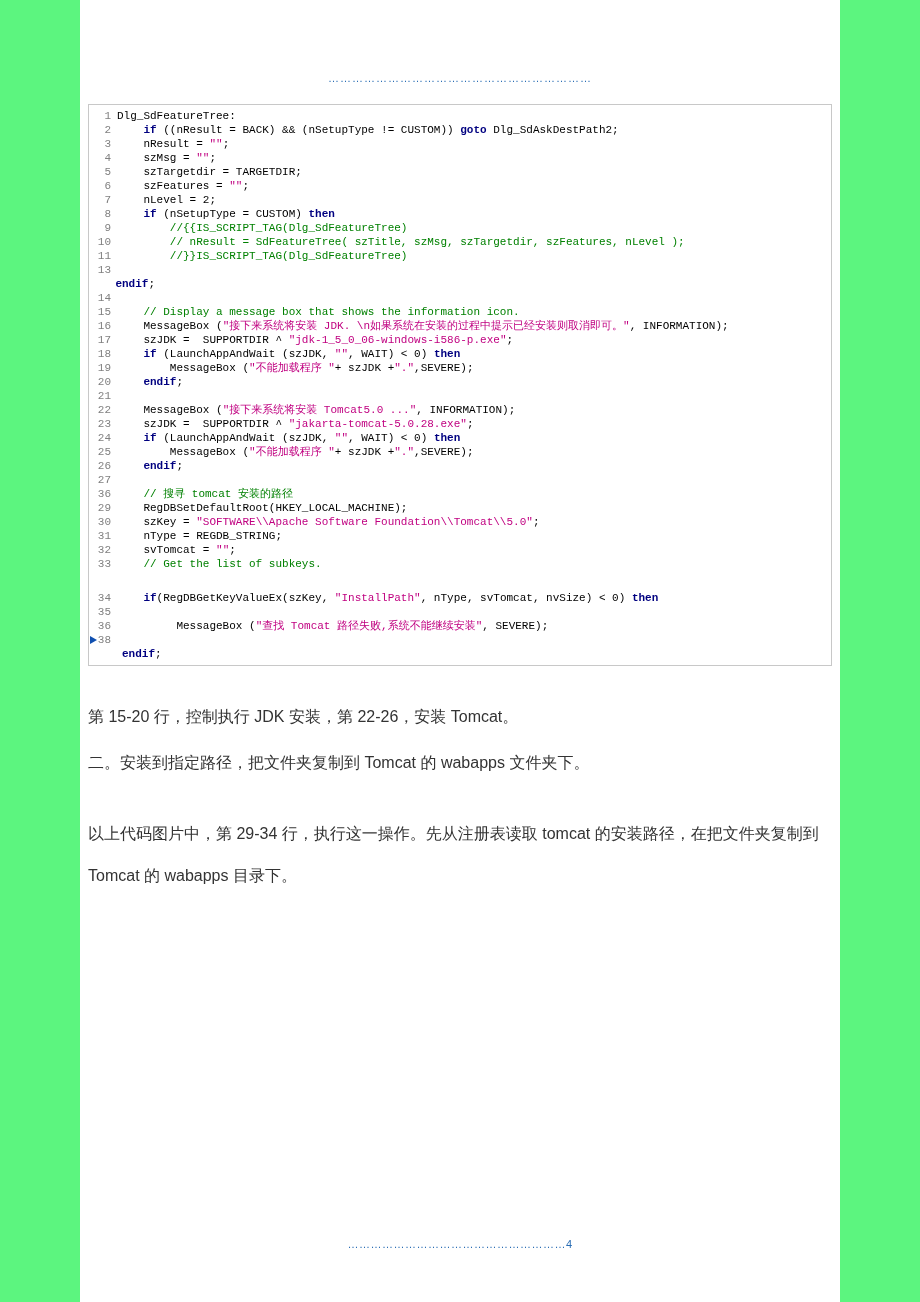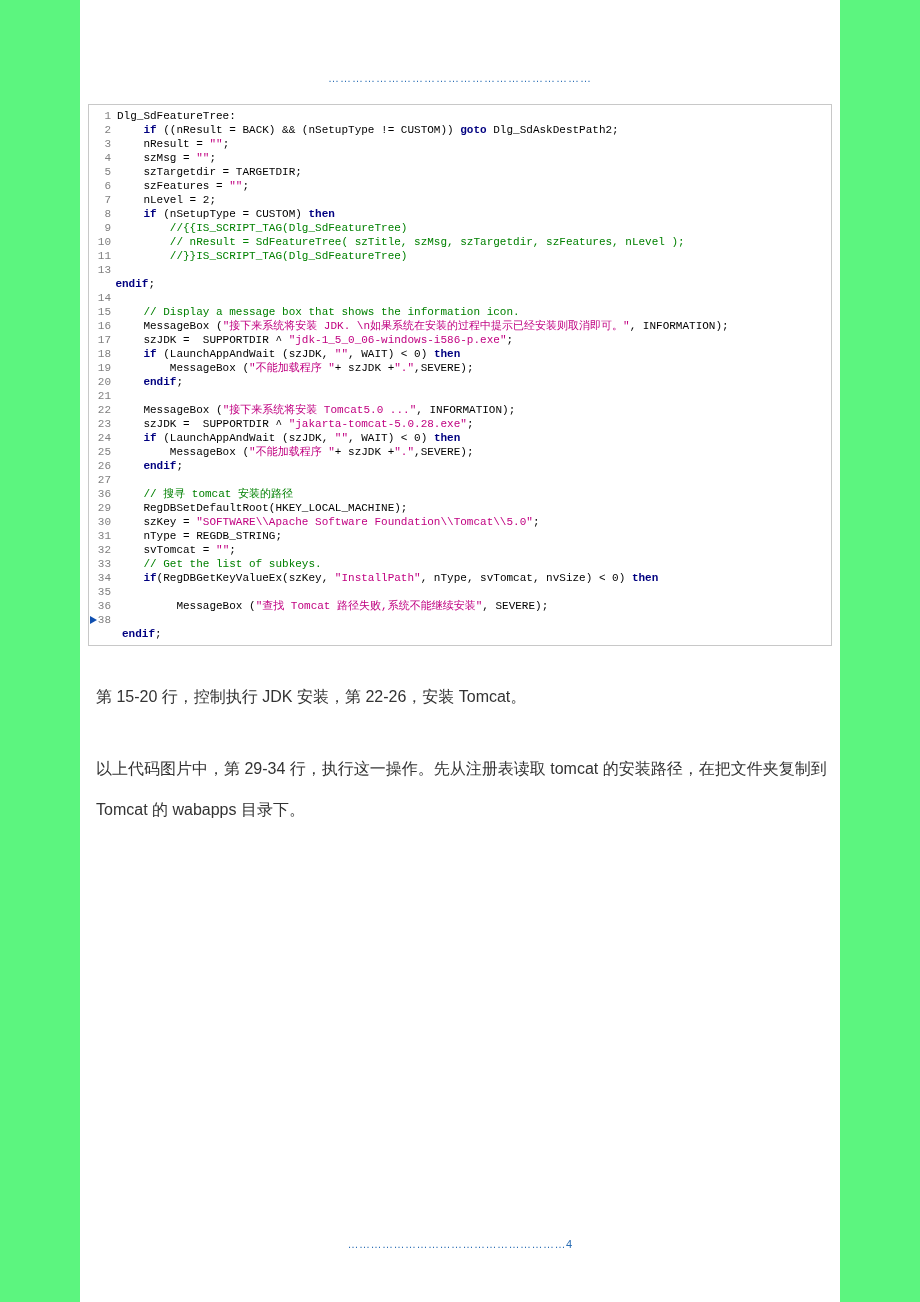--- a/index.html
+++ b/index.html
@@ -47,21 +47,20 @@
   }
   .code { flex: 1; }
   .kw { color: #000080; font-weight: bold; }
   .str { color: #c00080; }
   .cmt { color: #008000; }
   .body-text {
     padding: 0 8px;
     font-size: 16px;
     color: #333;
     line-height: 2.6;
-    margin-left: 8px;
   }
   .body-text p { margin-bottom: 4px; }
   .footer-dots {
     position: absolute;
     bottom: 52px;
     left: 0;
     right: 0;
     text-align: center;
     color: #2a6db4;
     font-size: 11px;
@@ -111,26 +110,27 @@
       <div class="code-line" style="position: relative;"><span class="ln">24</span><span class="code"><span>    </span><span class="kw">if</span><span> (LaunchAppAndWait (szJDK, </span><span class="str">""</span><span>, WAIT) &lt; 0) </span><span class="kw">then</span></span></div>
       <div class="code-line" style="position: relative;"><span class="ln">25</span><span class="code"><span>        MessageBox (</span><span class="str">"不能加载程序 "</span><span>+ szJDK +</span><span class="str">"."</span><span>,SEVERE);</span></span></div>
       <div class="code-line" style="position: relative;"><span class="ln">26</span><span class="code"><span>    </span><span class="kw">endif</span><span>;</span></span></div>
       <div class="code-line" style="position: relative; justify-content: space-between;"><span class="ln">27</span><span class="code"><span></span></span></div>
       <div class="code-line" style="position: relative;"><span class="ln">36</span><span class="code"><span>    </span><span class="cmt">// 搜寻 tomcat 安装的路径</span></span></div>
       <div class="code-line" style="position: relative;"><span class="ln">29</span><span class="code"><span>    RegDBSetDefaultRoot(HKEY_LOCAL_MACHINE);</span></span></div>
       <div class="code-line" style="position: relative;"><span class="ln">30</span><span class="code"><span>    szKey = </span><span class="str">"SOFTWARE\\Apache Software Foundation\\Tomcat\\5.0"</span><span>;</span></span></div>
       <div class="code-line" style="position: relative;"><span class="ln">31</span><span class="code"><span>    nType = REGDB_STRING;</span></span></div>
       <div class="code-line" style="position: relative;"><span class="ln">32</span><span class="code"><span>    svTomcat = </span><span class="str">""</span><span>;</span></span></div>
       <div class="code-line" style="position: relative;"><span class="ln">33</span><span class="code"><span>    </span><span class="cmt">// Get the list of subkeys.</span></span></div>
-      <div class="code-line" style="position: relative;"><span class="ln">34</span><span class="code"><span>    </span><span class="kw">if</span><span>(RegDBGetKeyValueEx(szKey, </span><span class="str">"InstallPath"</span><span>, nType, svTomcat, nvSize) &lt; 0) </span><span class="kw">then</span></span></div>
+      <div class="code-line" style="position: relative; margin-top: 20px;"><span class="ln">34</span><span class="code"><span>    </span><span class="kw">if</span><span>(RegDBGetKeyValueEx(szKey, </span><span class="str">"InstallPath"</span><span>, nType, svTomcat, nvSize) &lt; 0) </span><span class="kw">then</span></span></div>
       <div class="code-line" style="position: relative;"><span class="ln">35</span><span class="code"><span></span></span></div>
       <div class="code-line" style="position: relative;"><span class="ln">36</span><span class="code"><span>         MessageBox (</span><span class="str">"查找 Tomcat 路径失败,系统不能继续安装"</span><span>, SEVERE);</span></span></div>
       <div class="code-line" style="position: relative; flex-direction: column;"><span class="arrow"></span><span class="ln">38</span><span class="code"><span>     </span><span class="kw">endif</span><span>;</span></span></div>
     </div>
 
   <div class="body-text">
     <p>第 15-20 行，控制执行 JDK 安装，第 22-26，安装 Tomcat。</p>
+    <p>二。安装到指定路径，把文件夹复制到 Tomcat 的 wabapps 文件夹下。</p>
     <p style="margin-top:30px">以上代码图片中，第 29-34 行，执行这一操作。先从注册表读取 tomcat 的安装路径，在把文件夹复制到 Tomcat 的 wabapps 目录下。</p>
   </div>
 
   <div class="footer-dots">…………………………………………………4</div>
 
 </div>
 
 </body></html>

